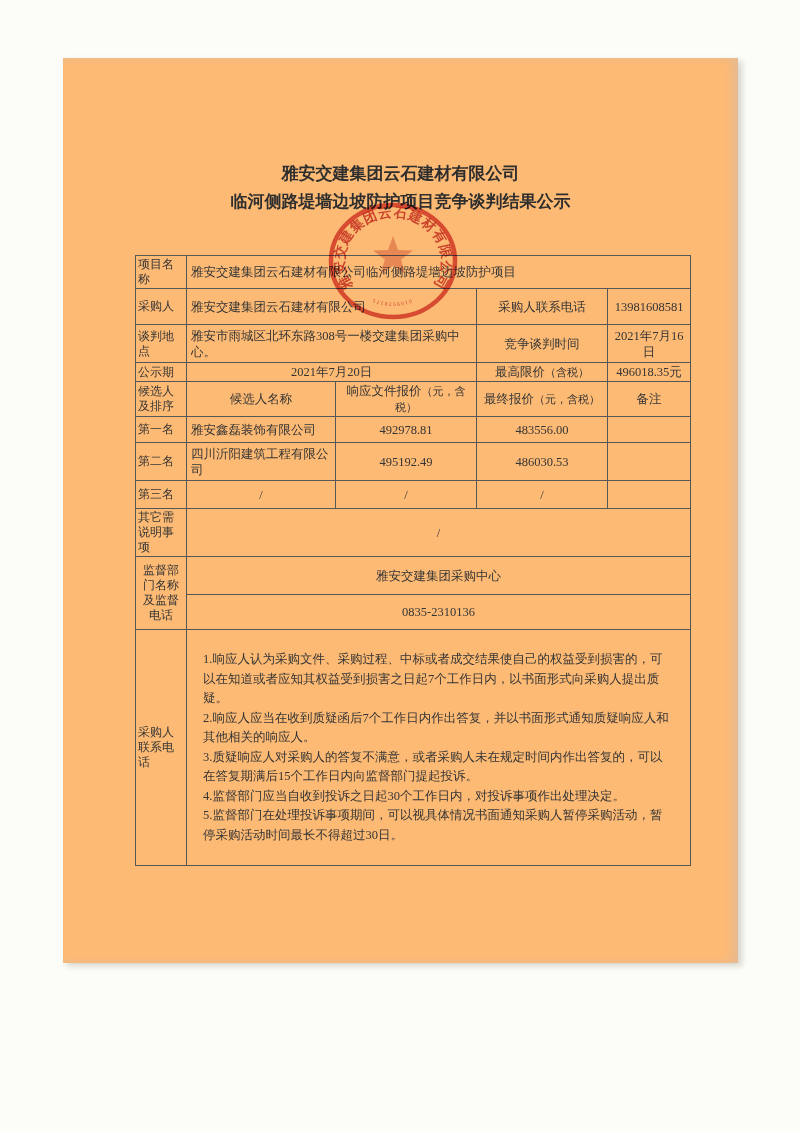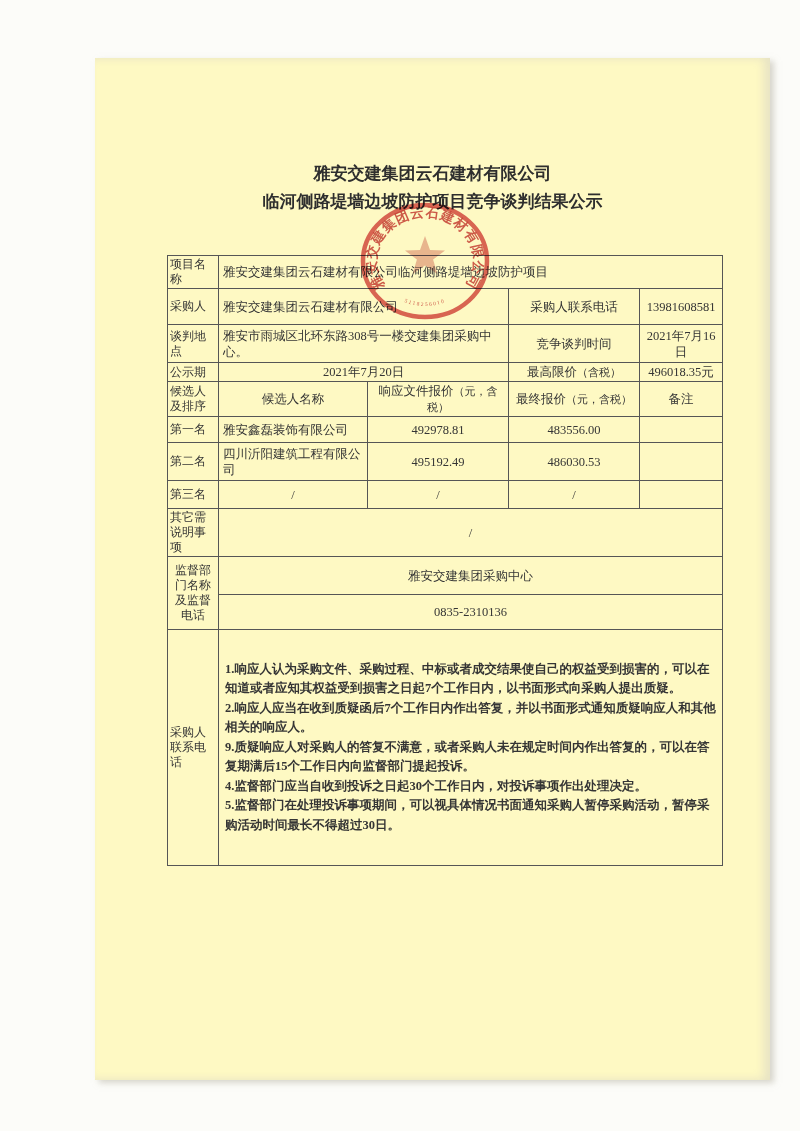--- a/index.html
+++ b/index.html
@@ -5,24 +5,23 @@
   html,body{margin:0;padding:0;}
   body{
     width:800px;height:1131px;
     background:#fcfcf9;
     font-family:"Liberation Serif","DejaVu Serif",serif;
     color:#333;
     position:relative;
     overflow:hidden;
   }
   .paper{
-    position:absolute;left:63px;top:58px;width:675px;height:1022px;
-    background:#fef9c3;
+    position:absolute;left:63px;top:58px;width:675px;height:905px;
+    background:#fdba74;
     box-shadow:4px 3px 6px rgba(185,182,168,.55), inset -6px 0 10px rgba(190,187,200,.35);
-    margin-left:32px;
   }
   .title{
     position:absolute;left:0;top:102px;width:100%;
     text-align:center;
     font-family:"Liberation Sans","DejaVu Sans",sans-serif;
     font-weight:bold;font-size:17px;line-height:28px;color:#2e2e2e;
   }
   table.result{
     position:absolute;left:72px;top:197px;
     border-collapse:collapse;table-layout:fixed;
@@ -33,21 +32,21 @@
     vertical-align:middle;
     color:#353535;
     overflow:hidden;
   }
   .lab{font-size:12px;line-height:15px;padding:1px 2px;text-align:left;}
   .lab-c{text-align:center;}
   .v{font-size:12.5px;line-height:16px;}
   .c{text-align:center;}
   .l{text-align:left;padding:1px 4px;}
   .small{font-size:11px;}
-  .obj-cell{padding:0 6px;font-weight:bold;}
+  .obj-cell{padding:0 16px;}
   .obj-item{font-size:12.5px;line-height:19.5px;text-align:left;}
   .seal{
     position:absolute;left:250px;top:123px;width:160px;height:160px;
     mix-blend-mode:multiply;opacity:.92;
     pointer-events:none;
   }
   .seal text{font-family:"Liberation Serif","DejaVu Serif",serif;}
 </style>
 </head>
 <body>
@@ -127,21 +126,21 @@
         <td colspan="4" class="v c">雅安交建集团采购中心</td>
       </tr>
       <tr style="height:35px">
         <td colspan="4" class="v c">0835-2310136</td>
       </tr>
       <tr style="height:236px">
         <td class="lab">采购人联系电话</td>
         <td colspan="4" class="obj-cell">
           <div class="obj-item">1.响应人认为采购文件、采购过程、中标或者成交结果使自己的权益受到损害的，可以在知道或者应知其权益受到损害之日起7个工作日内，以书面形式向采购人提出质疑。</div>
           <div class="obj-item">2.响应人应当在收到质疑函后7个工作日内作出答复，并以书面形式通知质疑响应人和其他相关的响应人。</div>
-          <div class="obj-item">9.质疑响应人对采购人的答复不满意，或者采购人未在规定时间内作出答复的，可以在答复期满后15个工作日内向监督部门提起投诉。</div>
+          <div class="obj-item">3.质疑响应人对采购人的答复不满意，或者采购人未在规定时间内作出答复的，可以在答复期满后15个工作日内向监督部门提起投诉。</div>
           <div class="obj-item">4.监督部门应当自收到投诉之日起30个工作日内，对投诉事项作出处理决定。</div>
           <div class="obj-item">5.监督部门在处理投诉事项期间，可以视具体情况书面通知采购人暂停采购活动，暂停采购活动时间最长不得超过30日。</div>
         </td>
       </tr>
     </tbody>
   </table>
 
   <svg class="seal" viewBox="0 0 160 160">
     <defs>
       <path id="sealArcTop" d="M 39.9 105.2 A 49 44 0 1 1 120.1 105.2" fill="none"></path>

